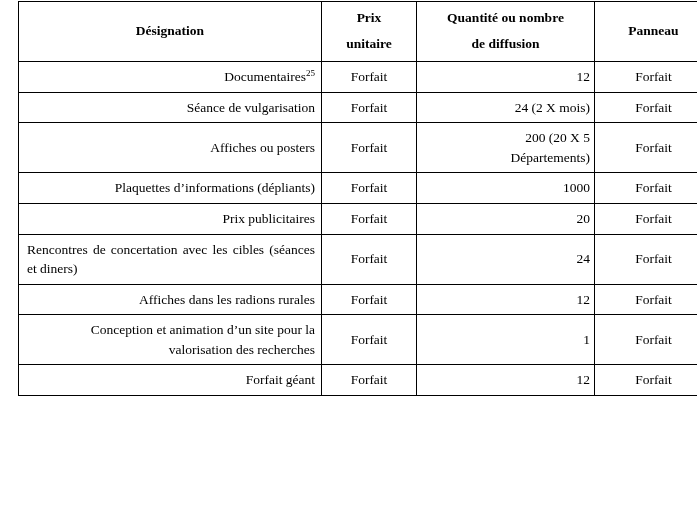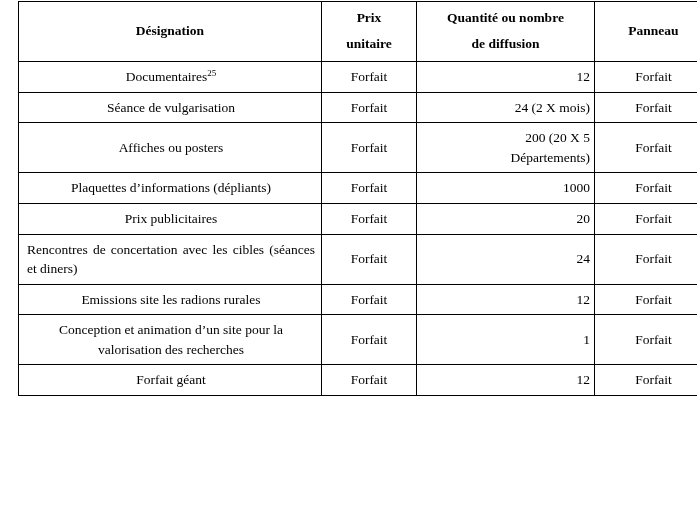--- a/index.html
+++ b/index.html
@@ -44,21 +44,21 @@
     padding: 6px 4px 8px 4px;
     font-size: 13.5px;
   }
   thead th .hdr-line {
     display: block;
   }
   thead th .hdr-line + .hdr-line {
     margin-top: 6px;
   }
   td.desig {
-    text-align: center;
+    text-align: right;
     padding: 5px 6px 5px 8px;
   }
   td.desig.justify {
     text-align: justify;
     text-align-last: left;
   }
   td.ctr {
     text-align: center;
     padding: 5px 4px;
   }
@@ -153,21 +153,21 @@
       <tr>
         <td class="desig justify">Rencontres de concertation avec les cibles (séances et diners)</td>
         <td class="ctr">Forfait</td>
         <td class="ctr">
             <span class="qte-wrap">24</span>
           </td>
         <td class="ctr">Forfait</td>
       </tr>
 
       <tr>
-        <td class="desig">Emissions site les radions rurales</td>
+        <td class="desig">Affiches dans les radions rurales</td>
         <td class="ctr">Forfait</td>
         <td class="ctr">
             <span class="qte-wrap">12</span>
           </td>
         <td class="ctr">Forfait</td>
       </tr>
 
 
       <tr>
         <td class="desig">Conception et animation d’un site pour la valorisation des recherches</td>

